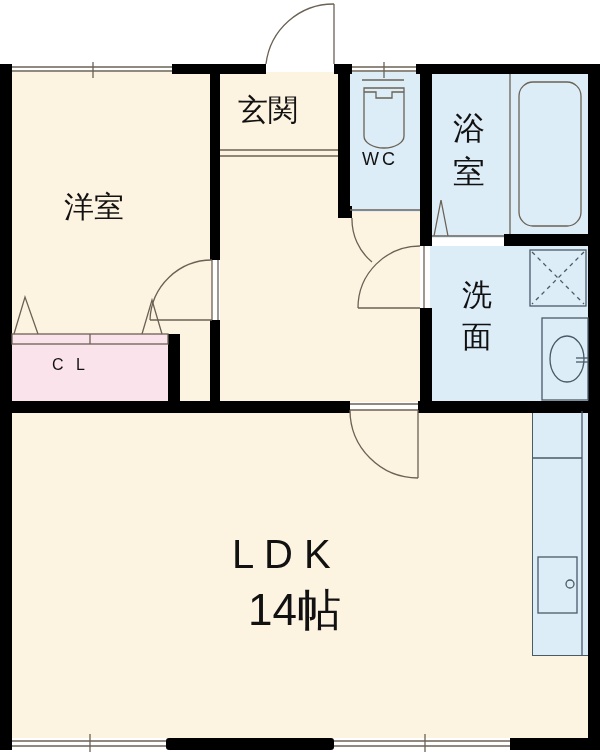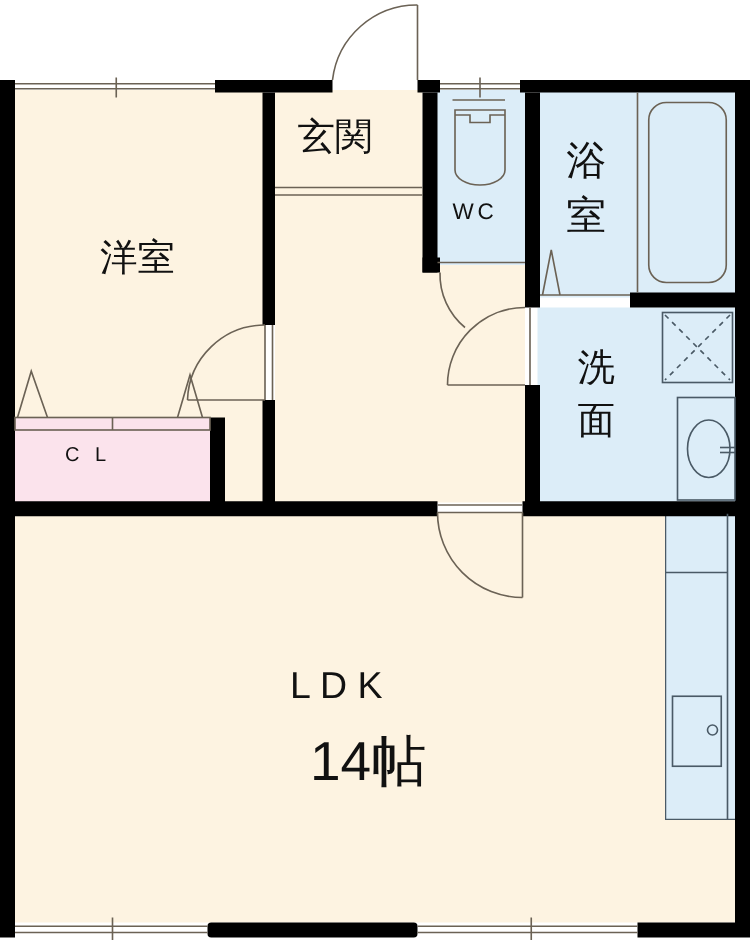--- a/index.html
+++ b/index.html
@@ -138,22 +138,22 @@
 
     <g stroke="#4a5a66">
       <line x1="532" y1="458" x2="582" y2="458"></line>
       <line x1="582" y1="411" x2="582" y2="656"></line>
       <rect x="538" y="557" width="39" height="56"></rect>
       <circle cx="570" cy="584" r="4"></circle>
     </g>
   </g>
 </svg>
 
-<div class="label" style="left:64px;top:192px;font-size:30px;margin-left:16px;">洋室</div>
+<div class="label" style="left:64px;top:192px;font-size:30px;">洋室</div>
 <div class="label" style="left:238px;top:95px;font-size:30px;">玄関</div>
-<div class="label" style="left:362px;top:160px;font-size:18px;letter-spacing:3px;">WC</div>
+<div class="label" style="left:362px;top:150px;font-size:18px;letter-spacing:3px;">WC</div>
 <div class="label" style="left:453px;top:112px;font-size:32px;">浴</div>
 <div class="label" style="left:453px;top:156px;font-size:32px;">室</div>
 <div class="label" style="left:462px;top:280px;font-size:30px;">洗</div>
 <div class="label" style="left:462px;top:322px;font-size:30px;">面</div>
 <div class="label" style="left:52px;top:357px;font-size:16px;letter-spacing:4px;">C L</div>
-<div class="label" style="left:232px;top:534px;font-size:30px;">L D K</div>
+<div class="label" style="left:232px;top:534px;font-size:40px;">L D K</div>
 <div class="label" style="left:248px;top:588px;font-size:44px;">14帖</div>
 
 </body></html>

